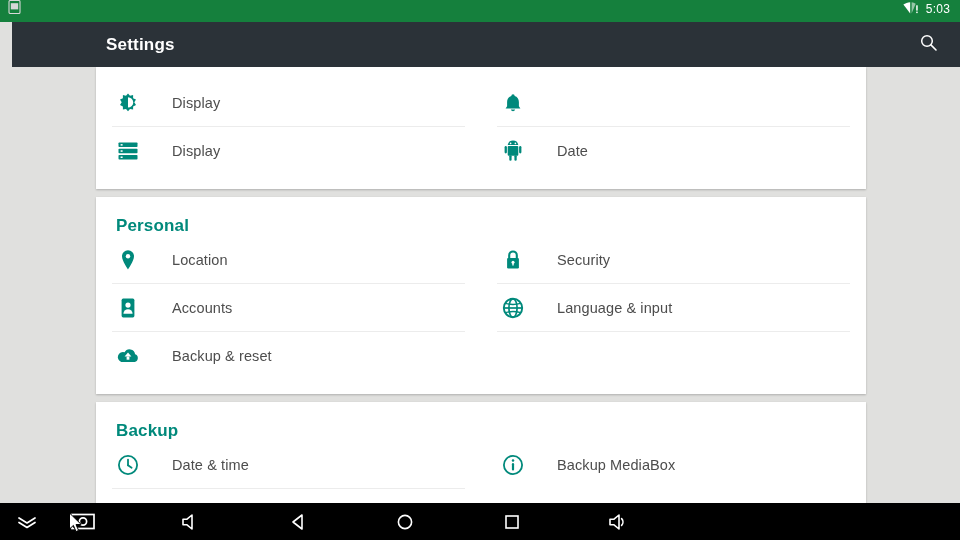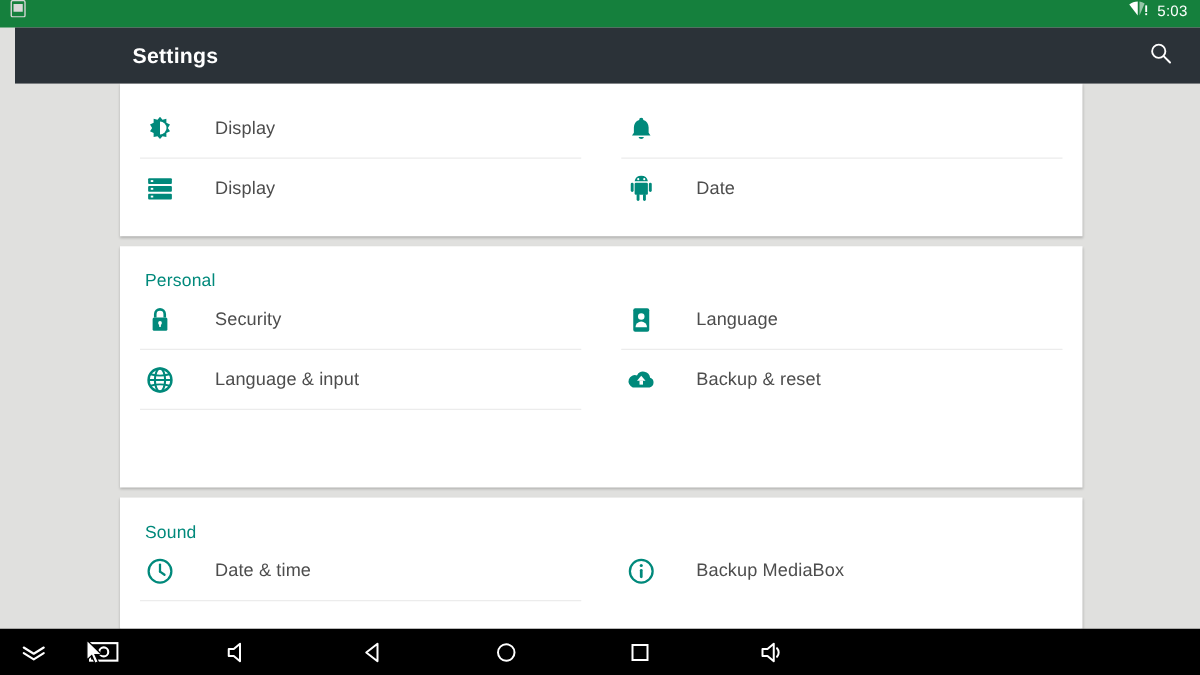--- a/index.html
+++ b/index.html
@@ -40,21 +40,21 @@
   }
   .card {
     background:#fff;
     margin:0 94px 0 96px;
     box-shadow:0 1px 2px rgba(0,0,0,.22);
     position:relative;
   }
   .card + .card { margin-top:8px; }
 
   .card-header {
-    font-size:14px; font-weight:normal;
+    font-size:17px; font-weight:bold;
     color:#00897b;
     padding:19px 0 0 20px;
     letter-spacing:.15px;
   }
 
   .grid { display:flex; flex-wrap:wrap; }
   .row {
     width:50%;
     display:flex; align-items:center;
     height:48px;
@@ -186,39 +186,49 @@
           <span class="label">Date</span>
         </div>
       </div>
       <div class="pad-bot"></div>
     </div>
     <div class="card">
       <div class="card-header">Personal</div>
       <div class="grid">
         <div class="row">
           <span class="ico">
+            <svg width="16" height="22" viewBox="0 0 16 22">
+              <path d="M8 1.2 A6 6 0 0 0 2 7.2 C2 11.8 8 20.4 8 20.4 C8 20.4 14 11.8 14 7.2 A6 6 0 0 0 8 1.2 Z" fill="#00897b"></path>
+              <circle cx="8" cy="7.2" r="2.2" fill="#ffffff"></circle>
+            </svg>
+          </span>
+          <span class="label">Location</span>
+          <span class="divider-line"></span>
+        </div>
+        <div class="row">
+          <span class="ico">
             <svg width="18" height="22" viewBox="0 0 18 22">
               <path d="M5.2 9 L5.2 6.3 A3.8 3.8 0 0 1 12.8 6.3 L12.8 9" fill="none" stroke="#00897b" stroke-width="2.1"></path>
               <rect x="3.1" y="8.9" width="11.8" height="10.6" rx="1.2" fill="#00897b"></rect>
               <circle cx="9" cy="13.3" r="1.5" fill="#ffffff"></circle>
               <rect x="8.3" y="13.3" width="1.4" height="3.2" fill="#ffffff"></rect>
             </svg>
           </span>
           <span class="label">Security</span>
           <span class="divider-line"></span>
         </div>
         <div class="row">
           <span class="ico">
             <svg width="18" height="22" viewBox="0 0 18 22">
               <rect x="2.6" y="1.6" width="12.8" height="18.8" rx="1.6" fill="#00897b"></rect>
               <circle cx="9" cy="8.1" r="2.6" fill="#ffffff"></circle>
               <path d="M4.4 16.8 A4.6 4.6 0 0 1 13.6 16.8 Z" fill="#ffffff"></path>
             </svg>
           </span>
-          <span class="label">Language</span>
+          <span class="label">Accounts</span>
           <span class="divider-line"></span>
         </div>
         <div class="row">
           <span class="ico">
             <svg width="22" height="22" viewBox="0 0 22 22">
               <circle cx="11" cy="11" r="9.2" fill="none" stroke="#00897b" stroke-width="1.9"></circle>
               <ellipse cx="11" cy="11" rx="4.1" ry="9.2" fill="none" stroke="#00897b" stroke-width="1.7"></ellipse>
               <line x1="1.8" y1="11" x2="20.2" y2="11" stroke="#00897b" stroke-width="1.7"></line>
               <path d="M3.4 6.4 Q11 8.6 18.6 6.4" fill="none" stroke="#00897b" stroke-width="1.5"></path>
               <path d="M3.4 15.6 Q11 13.4 18.6 15.6" fill="none" stroke="#00897b" stroke-width="1.5"></path>
@@ -238,21 +248,21 @@
           <span class="label">Backup &amp; reset</span>
         </div>
         <div class="row no-div">
           <span class="ico"></span>
           <span class="label"></span>
         </div>
       </div>
       <div class="pad-bot"></div>
     </div>
     <div class="card">
-      <div class="card-header">Sound</div>
+      <div class="card-header">Backup</div>
       <div class="grid">
         <div class="row">
           <span class="ico">
             <svg width="22" height="22" viewBox="0 0 22 22">
               <circle cx="11" cy="11" r="9.1" fill="none" stroke="#00897b" stroke-width="1.8"></circle>
               <line x1="11" y1="5.6" x2="11" y2="11.3" stroke="#00897b" stroke-width="1.8" stroke-linecap="round"></line>
               <line x1="11" y1="11.3" x2="14.6" y2="13.8" stroke="#00897b" stroke-width="1.8" stroke-linecap="round"></line>
             </svg>
           </span>
           <span class="label">Date &amp; time</span>

